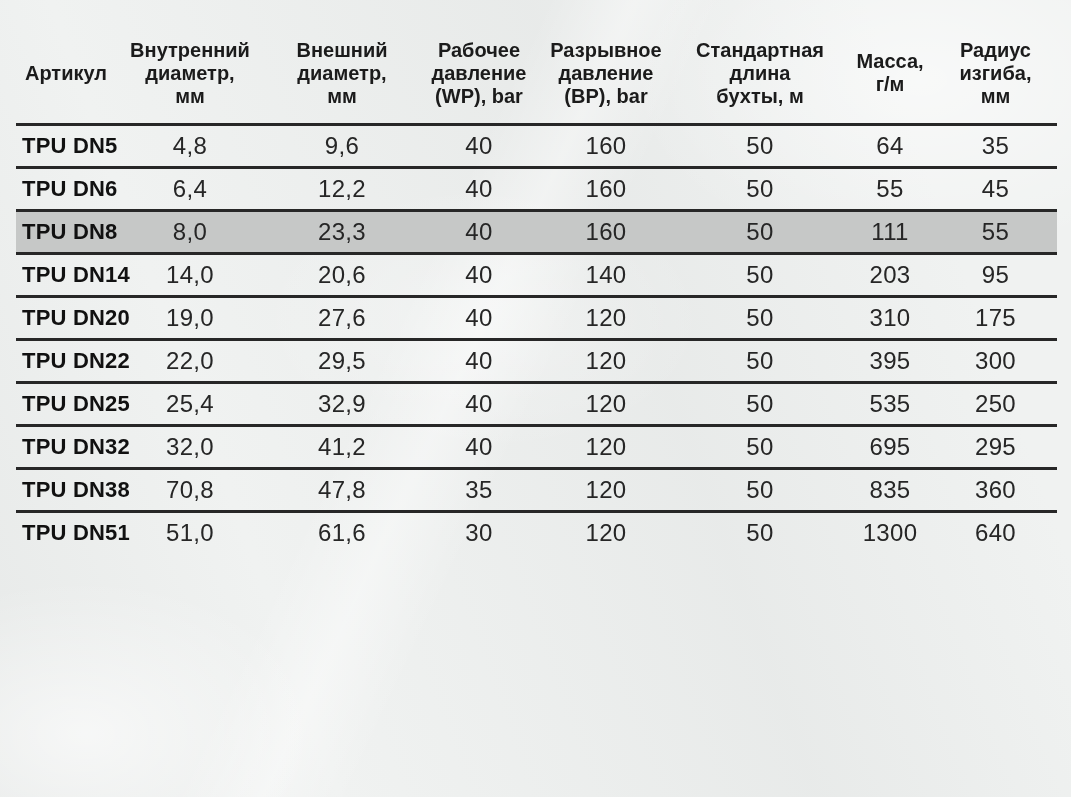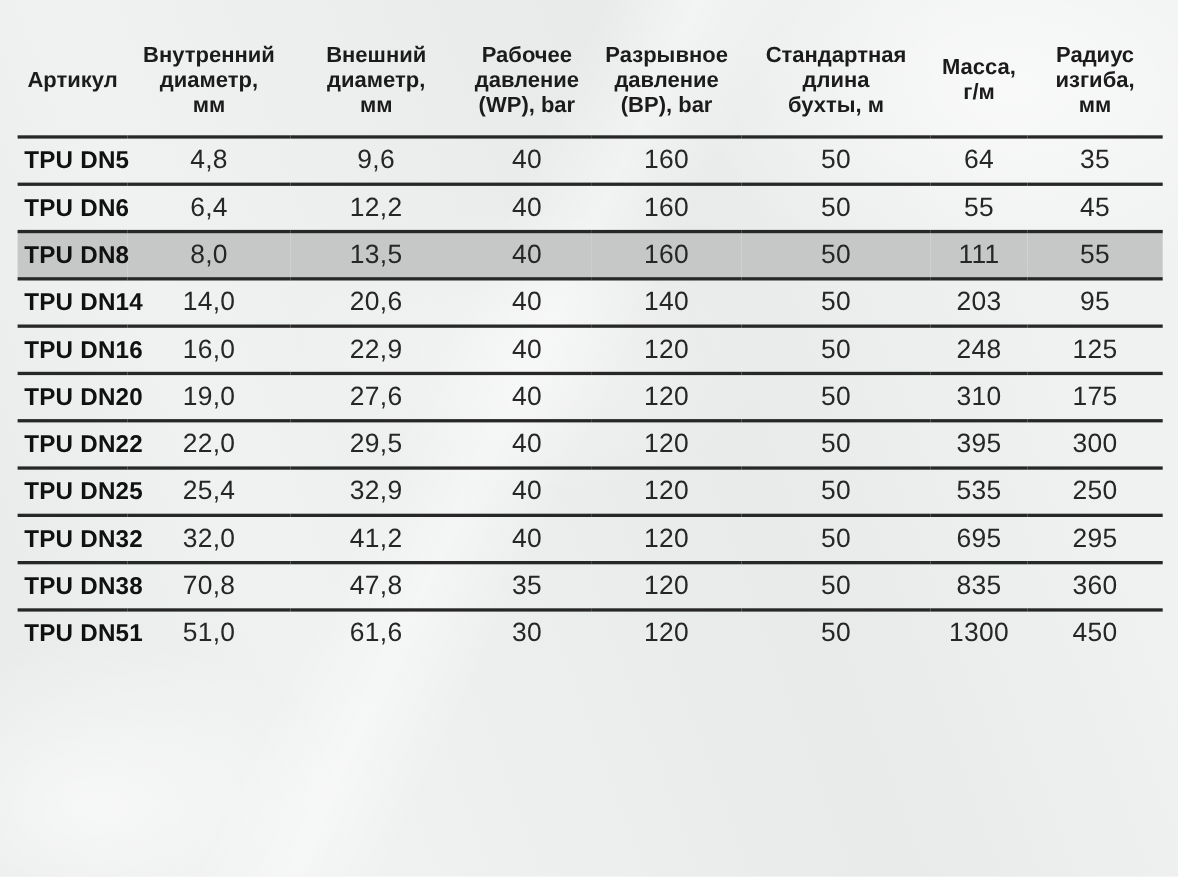--- a/index.html
+++ b/index.html
@@ -133,46 +133,36 @@
           <td class="value">12,2</td>
           <td class="value">40</td>
           <td class="value">160</td>
           <td class="value">50</td>
           <td class="value">55</td>
           <td class="value">45</td>
         </tr>
         <tr class="highlight">
           <td class="article">TPU DN8</td>
           <td class="value">8,0</td>
-          <td class="value">13,5</td>
+          <td class="value">23,3</td>
           <td class="value">40</td>
           <td class="value">160</td>
           <td class="value">50</td>
           <td class="value">111</td>
           <td class="value">55</td>
         </tr>
         <tr>
           <td class="article">TPU DN14</td>
           <td class="value">14,0</td>
           <td class="value">20,6</td>
           <td class="value">40</td>
           <td class="value">140</td>
           <td class="value">50</td>
           <td class="value">203</td>
           <td class="value">95</td>
-        </tr>
-        <tr>
-          <td class="article">TPU DN16</td>
-          <td class="value">16,0</td>
-          <td class="value">22,9</td>
-          <td class="value">40</td>
-          <td class="value">120</td>
-          <td class="value">50</td>
-          <td class="value">248</td>
-          <td class="value">125</td>
         </tr>
         <tr>
           <td class="article">TPU DN20</td>
           <td class="value">19,0</td>
           <td class="value">27,6</td>
           <td class="value">40</td>
           <td class="value">120</td>
           <td class="value">50</td>
           <td class="value">310</td>
           <td class="value">175</td>
@@ -218,17 +208,17 @@
           <td class="value">360</td>
         </tr>
         <tr>
           <td class="article">TPU DN51</td>
           <td class="value">51,0</td>
           <td class="value">61,6</td>
           <td class="value">30</td>
           <td class="value">120</td>
           <td class="value">50</td>
           <td class="value">1300</td>
-          <td class="value">450</td>
+          <td class="value">640</td>
         </tr>
       </tbody>
   </table>
 </div>
 
 </body></html>

